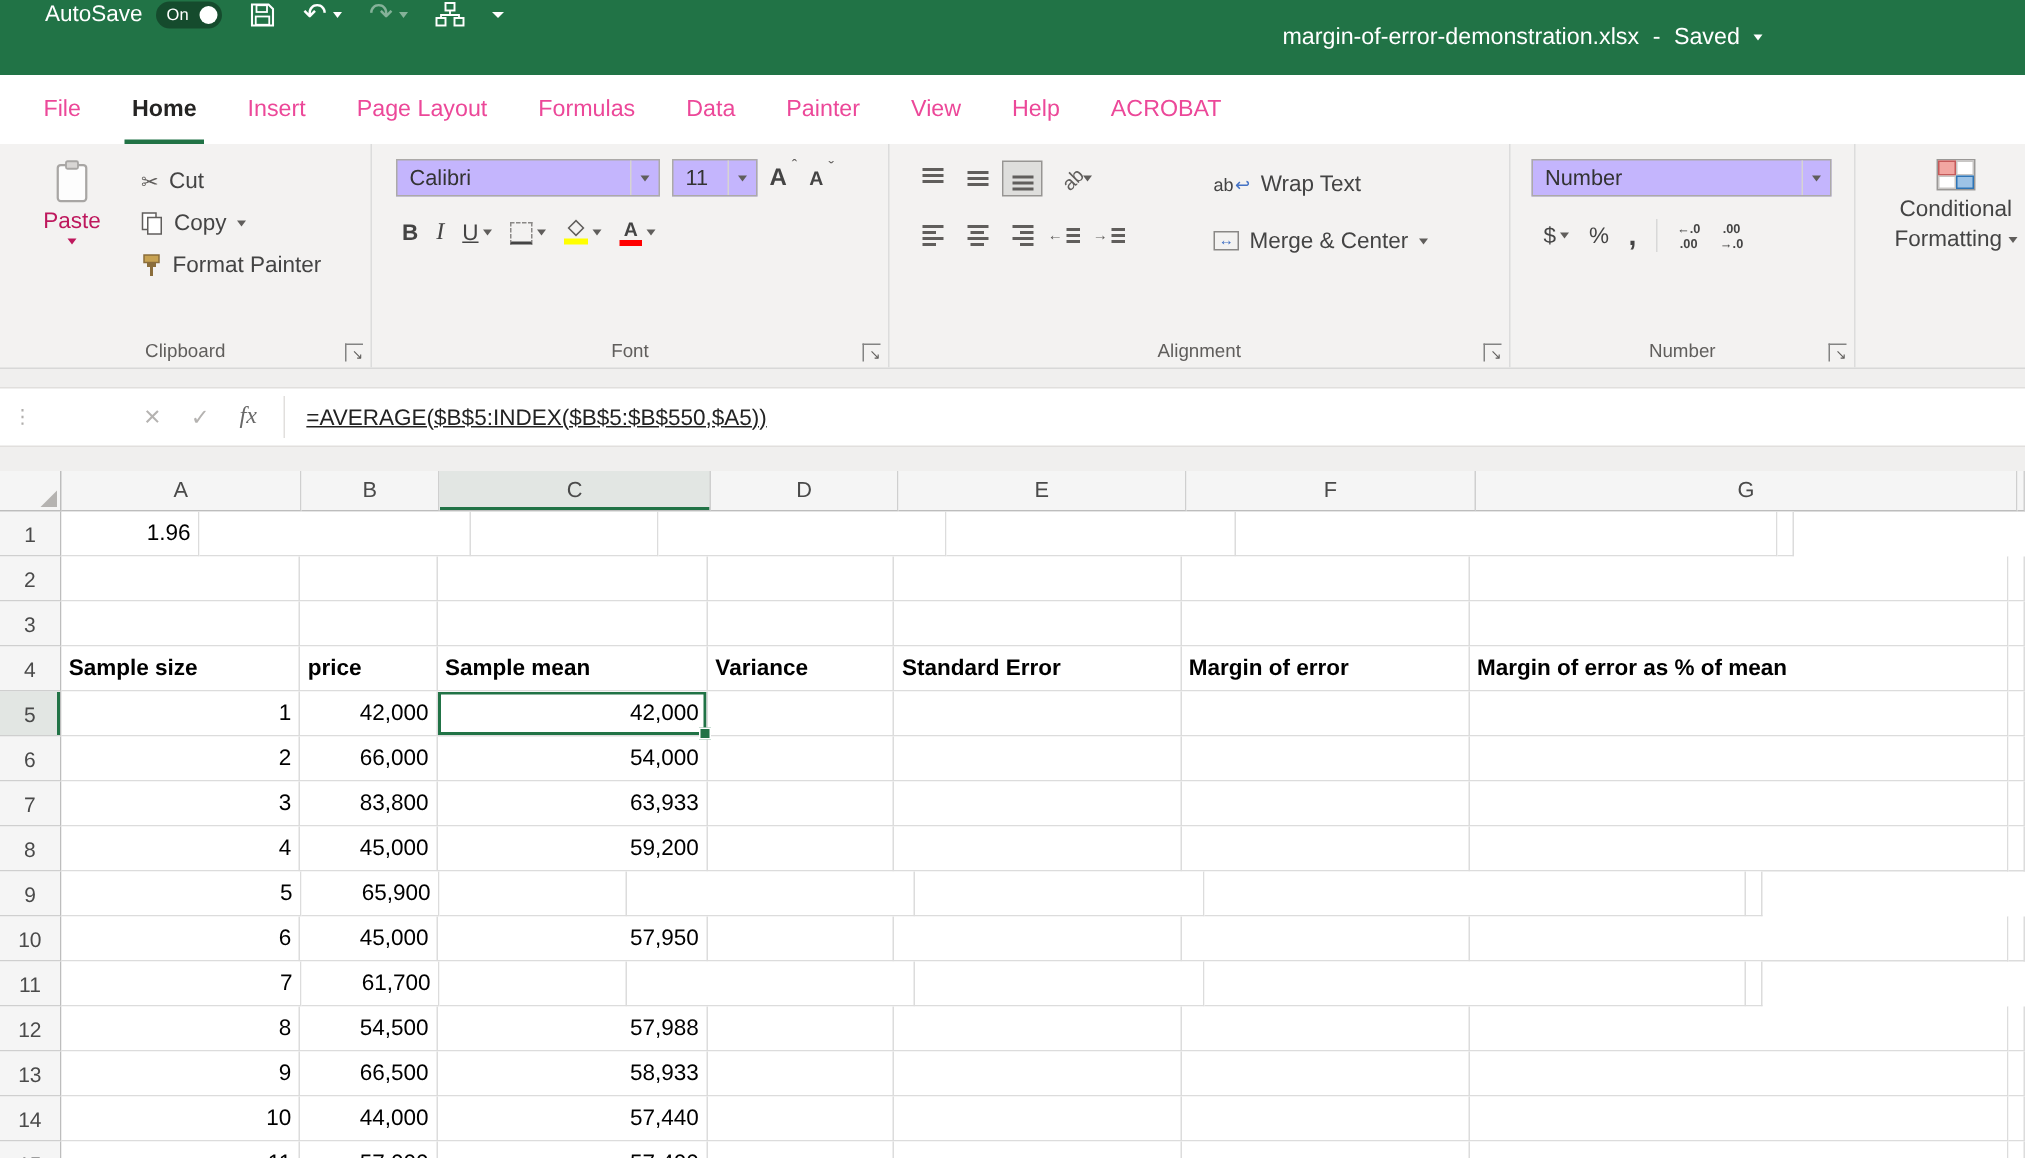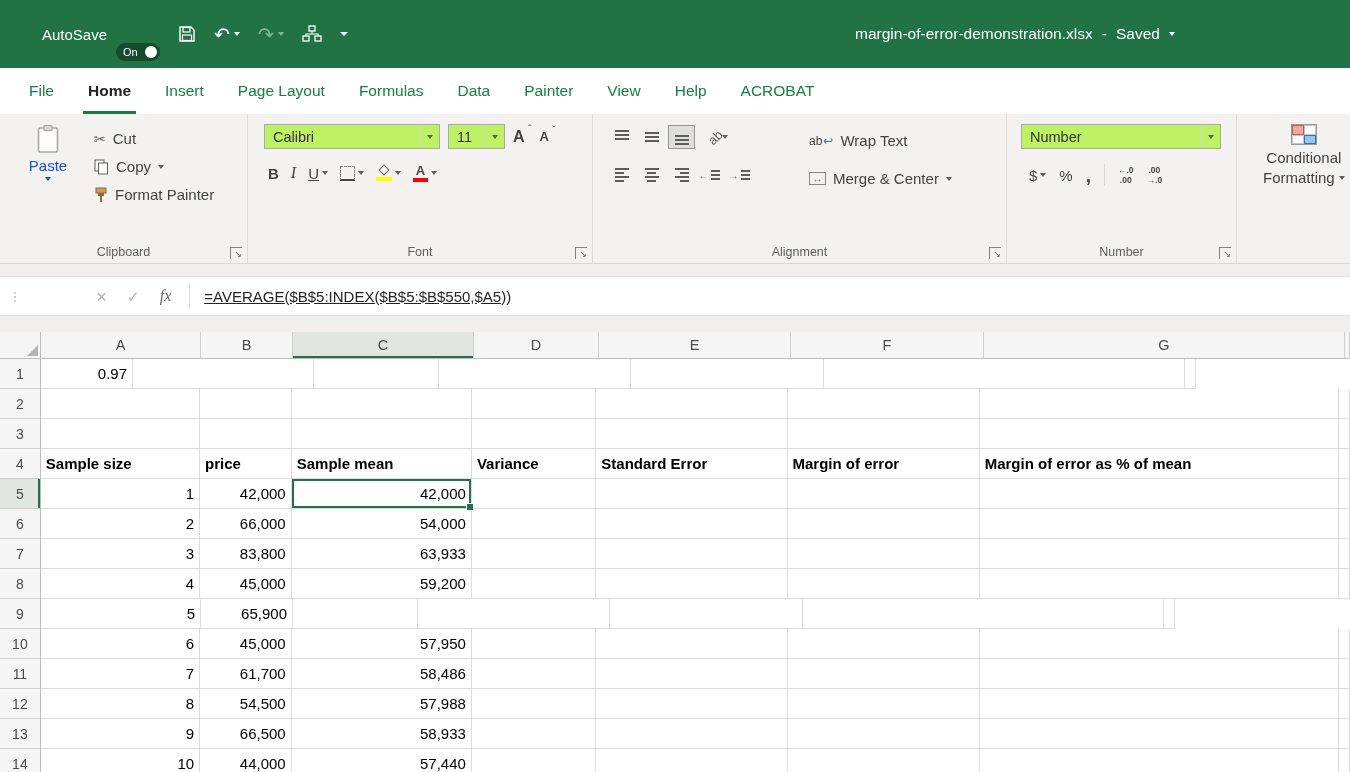--- a/index.html
+++ b/index.html
@@ -6,41 +6,41 @@
   :root{
     --titlebar:#217346;
     --accent:#217346;
     --fill-yellow:#ffff00;
     --font-red:#ff0000;
   }
   html,body { width:1350px; height:772px; overflow:hidden;
     font-family:"Liberation Sans","DejaVu Sans",sans-serif; background:#fff; }
 
   
-  .titlebar { height:68px; background:var(--titlebar); color:#fff; position:relative;
-    display:flex; align-items:center;padding-left:12px; }
+  .titlebar { height:50px; background:var(--titlebar); color:#fff; position:relative;
+    display:flex; align-items:flex-start; }
   .tb-left { display:flex; align-items:center; gap:18px; padding-left:30px; }
   .autosave-wrap { display:flex; align-items:center; gap:9px; font-size:15px; }
   .toggle { width:44px; height:18px; border-radius:10px; background:rgba(0,0,0,0.35);
-    display:flex; align-items:center; padding:0 3px; gap:4px; cursor:default;margin-top:36px; }
+    display:flex; align-items:center; padding:0 3px; gap:4px; cursor:default; }
   .toggle-text { font-size:11px; color:#fff; padding-left:4px; flex:1; }
   .knob { width:12px; height:12px; border-radius:50%; background:#fff; }
   .tb-btn { display:flex; align-items:center; gap:4px; }
   .tb-glyph { font-size:19px; line-height:1; }
   .dim { opacity:.45; }
   .chev { display:inline-block; width:0; height:0;
     border-left:4px solid transparent; border-right:4px solid transparent;
     border-top:4px solid currentColor; }
   .chev-s { border-left-width:3.5px; border-right-width:3.5px; border-top-width:4px; }
   .tb-title { position:absolute; left:855px; top:0; height:100%; display:flex;
     align-items:center; gap:9px; font-size:15.5px; white-space:nowrap; }
 
   
   .menubar { height:46px; background:#fff; display:flex; align-items:stretch; padding-left:12px; }
-  .tab { padding:0 17px; display:flex; align-items:center; font-size:15.5px; color:#15803d;
+  .tab { padding:0 17px; display:flex; align-items:center; font-size:15.5px; color:#ec4899;
     position:relative; cursor:default; white-space:nowrap; }
   .tab.active { color:#252423; font-weight:700; }
   .tab.active::after { content:""; position:absolute; left:12px; right:12px; bottom:0;
     height:3px; background:var(--accent); }
 
   
   .ribbon { height:150px; background:#f3f2f1; display:flex; overflow:hidden;
     border-bottom:1px solid #d8d8d8; }
   .rib-group { display:flex; flex-direction:column; border-right:1px solid #dcdcdc; flex:none; }
   .rib-body { flex:1; display:flex; padding-top:10px; }
@@ -48,32 +48,32 @@
     font-size:12.5px; color:#605e5c; position:relative; }
   .launcher { position:absolute; right:5px; bottom:4px; width:12px; height:12px;
     border-top:1px solid #838383; border-left:1px solid #838383;
     font-size:9px; color:#605e5c; display:flex; align-items:flex-end;
     justify-content:flex-end; line-height:1; cursor:default; }
 
   
   .g-clip { width:248px; }
   .g-clip .rib-body { padding-left:20px; gap:14px; }
   .paste { width:56px; display:flex; flex-direction:column; align-items:center; gap:3px;
-    color:#1d4ed8; font-size:15px; }
+    color:#be185d; font-size:15px; }
   .clip-col { display:flex; flex-direction:column; gap:3px; padding-top:2px; }
   .sbtn { display:flex; align-items:center; gap:7px; height:25px; padding:0 4px;
     font-size:15px; color:#444; cursor:default; white-space:nowrap; }
   .ic { font-size:14px; color:#605e5c; line-height:1; }
 
   
   .g-font { width:345px; }
   .g-font .rib-body { padding-left:16px; }
   .font-col { display:flex; flex-direction:column; gap:15px; }
   .combo-row { display:flex; align-items:center; gap:8px; }
-  .combo { background:#bef264; border:1px solid #acaaa8; height:25px; display:flex;
+  .combo { background:#c4b5fd; border:1px solid #acaaa8; height:25px; display:flex;
     align-items:stretch; font-size:14.5px; color:#333; }
   .combo .cv { display:flex; align-items:center; padding:0 8px; flex:1; white-space:nowrap; overflow:hidden; }
   .combo .cbox { width:19px; display:flex; align-items:center; justify-content:center;
     border-left:1px solid #d6d4d2; color:#605e5c; }
   .w-fontname { width:176px; }
   .w-fontsize { width:57px; }
   .af { position:relative; font-size:16px; color:#444; font-weight:600; padding-right:7px; }
   .af .caret { position:absolute; top:-5px; right:0; font-size:11px; color:#605e5c; font-weight:400; }
   .af.small { font-size:13px; }
   .fmt-row { display:flex; align-items:center; gap:12px; padding-left:4px; }
@@ -516,21 +516,21 @@
       <div class="ch wD">D</div>
       <div class="ch wE">E</div>
       <div class="ch wF">F</div>
       <div class="ch wG">G</div>
       <div class="ch wX"></div>
     </div>
   <div class="sheet-rows">
 
   <div class="grid-row">
         <div class="rh w0">1</div>
-        <div class="cell wB num">0.97</div>
+        <div class="cell wB num">1.96</div>
         <div class="cell wC"></div>
         <div class="cell wD"></div>
         <div class="cell wE"></div>
         <div class="cell wF"></div>
         <div class="cell wG"></div>
         <div class="cell wX"></div>
       </div>
       <div class="grid-row">
         <div class="rh w0">2</div>
         <div class="cell wA"></div>
@@ -626,21 +626,20 @@
         <div class="cell wD"></div>
         <div class="cell wE"></div>
         <div class="cell wF"></div>
         <div class="cell wG"></div>
         <div class="cell wX"></div>
       </div>
       <div class="grid-row">
         <div class="rh w0">11</div>
         <div class="cell wA num">7</div>
         <div class="cell wB num">61,700</div>
-        <div class="cell wC num">58,486</div>
         <div class="cell wD"></div>
         <div class="cell wE"></div>
         <div class="cell wF"></div>
         <div class="cell wG"></div>
         <div class="cell wX"></div>
       </div>
       <div class="grid-row">
         <div class="rh w0">12</div>
         <div class="cell wA num">8</div>
         <div class="cell wB num">54,500</div>

